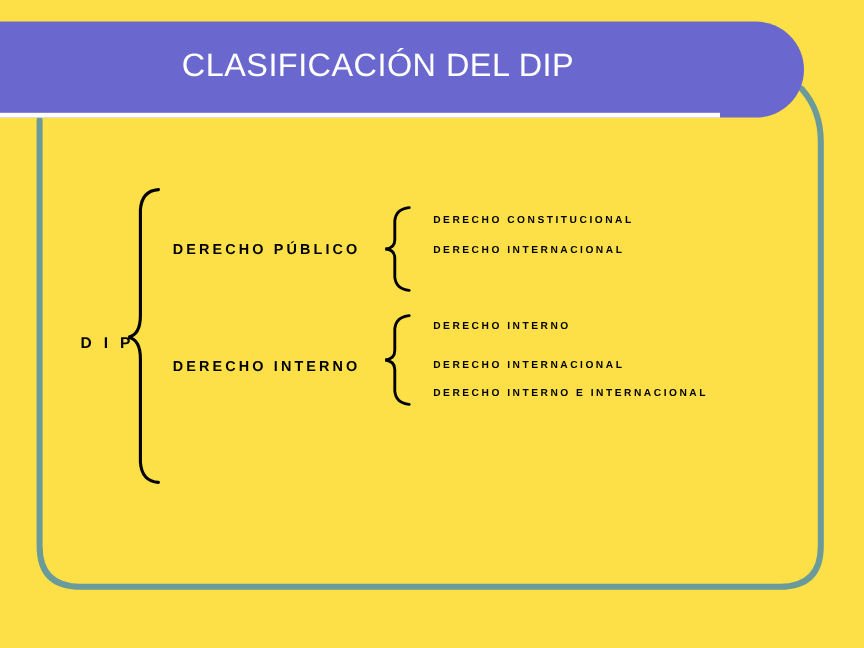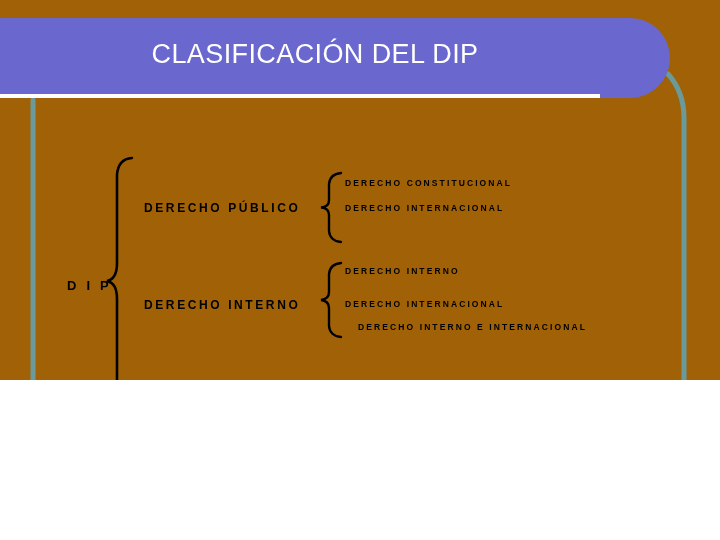--- a/index.html
+++ b/index.html
@@ -6,22 +6,22 @@
     margin: 0;
     padding: 0;
     background: #ffffff;
   }
   body {
     font-family: "Liberation Sans", sans-serif;
   }
   #slide {
     position: relative;
     width: 720px;
-    height: 380px;
-    background: #a16207;
+    height: 540px;
+    background: #fde047;
     overflow: hidden;
   }
 
   
   #frame-svg {
     position: absolute;
     left: 0;
     top: 0;
     width: 720px;
     height: 540px;
@@ -80,20 +80,21 @@
     letter-spacing: 3.2px;
     margin-left: 15px;
   }
   .lvl1 {
     font-size: 12px;
     letter-spacing: 2.6px;
   }
   .lvl2 {
     font-size: 8.5px;
     letter-spacing: 2.1px;
+    margin-left: 16px;
   }
   .brace-svg {
     position: absolute;
   }
 </style>
 </head>
 <body>
 
 <div id="slide">
 
@@ -148,17 +149,17 @@
                Q 12 4 11 14
                L 11 32
                Q 11 39 3 40
                Q 11 41 11 48
                L 11 66
                Q 12 76 23 77" fill="none" stroke="#000000" stroke-width="2.4" stroke-linecap="round"></path>
     </svg>
 
     <div class="node-label lvl2" style="left:345px; top:266px;">DERECHO INTERNO</div>
     <div class="node-label lvl2" style="left:345px; top:299px;">DERECHO INTERNACIONAL</div>
-    <div class="node-label lvl2" style="left:358px; top:322px;">DERECHO INTERNO E INTERNACIONAL</div>
+    <div class="node-label lvl2" style="left:345px; top:322px;">DERECHO INTERNO E INTERNACIONAL</div>
 
 
   </div>
 </div>
 
 </body></html>

